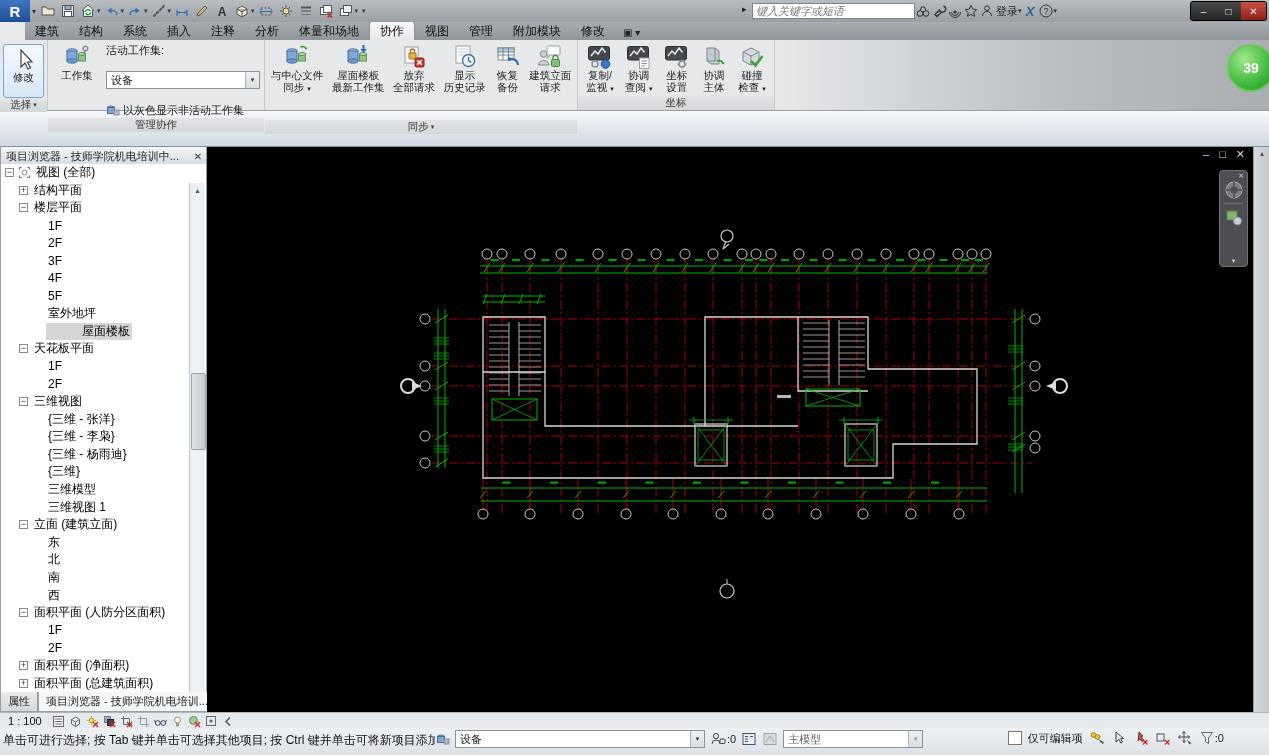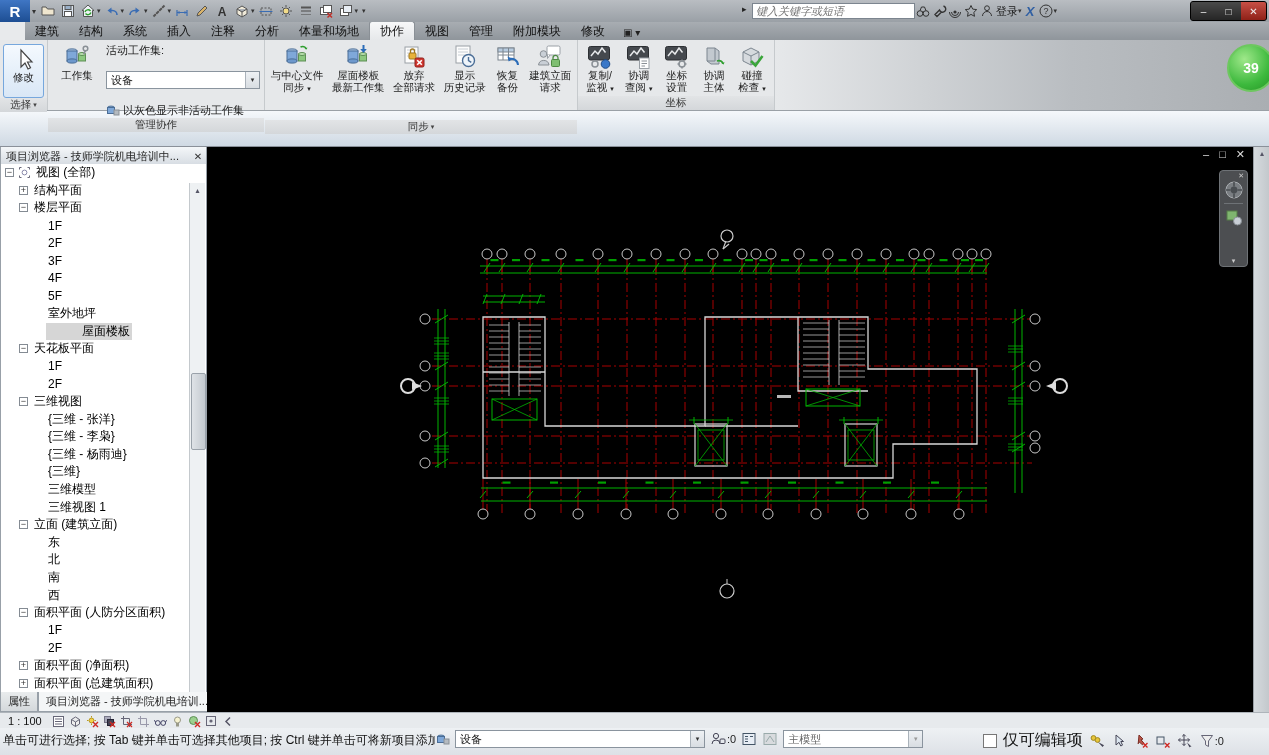--- a/index.html
+++ b/index.html
@@ -106,21 +106,21 @@
   
   #statusbar{position:absolute;left:0;top:728px;width:1269px;height:27px;
     background:linear-gradient(#eef1f4,#dde1e6);z-index:10;}
   #hint{position:absolute;left:3px;top:4px;width:432px;font-size:12px;color:#111;
     white-space:nowrap;overflow:hidden;}
   #sb-mid{position:absolute;left:436px;top:2px;display:flex;align-items:center;gap:5px;}
   .sb-combo{height:18px;box-sizing:border-box;}
   #sb-requests{display:flex;align-items:center;font-size:11px;color:#222;gap:1px;}
   #sb-right{position:absolute;right:45px;top:2px;display:flex;align-items:center;gap:6px;}
   #editable-chk{width:12px;height:12px;border:1px solid #777;background:#fff;}
-  #editable-label{font-size:16px;color:#111;}
+  #editable-label{font-size:11px;color:#111;}
   #sb-filter{display:flex;align-items:center;font-size:11px;color:#222;}
   .icbox{display:flex;align-items:center;justify-content:center;}
 </style>
 </head>
 <body>
 
 <div id="app">
 
   <div id="titlebar">
     <div id="app-logo">R</div>

